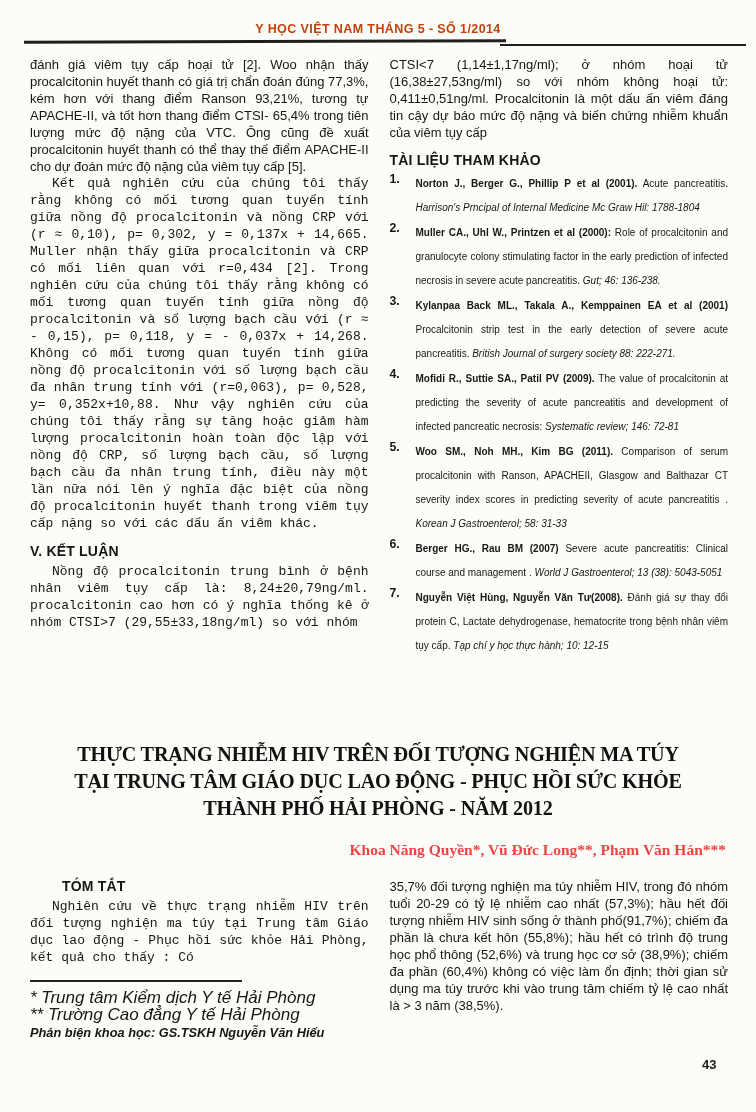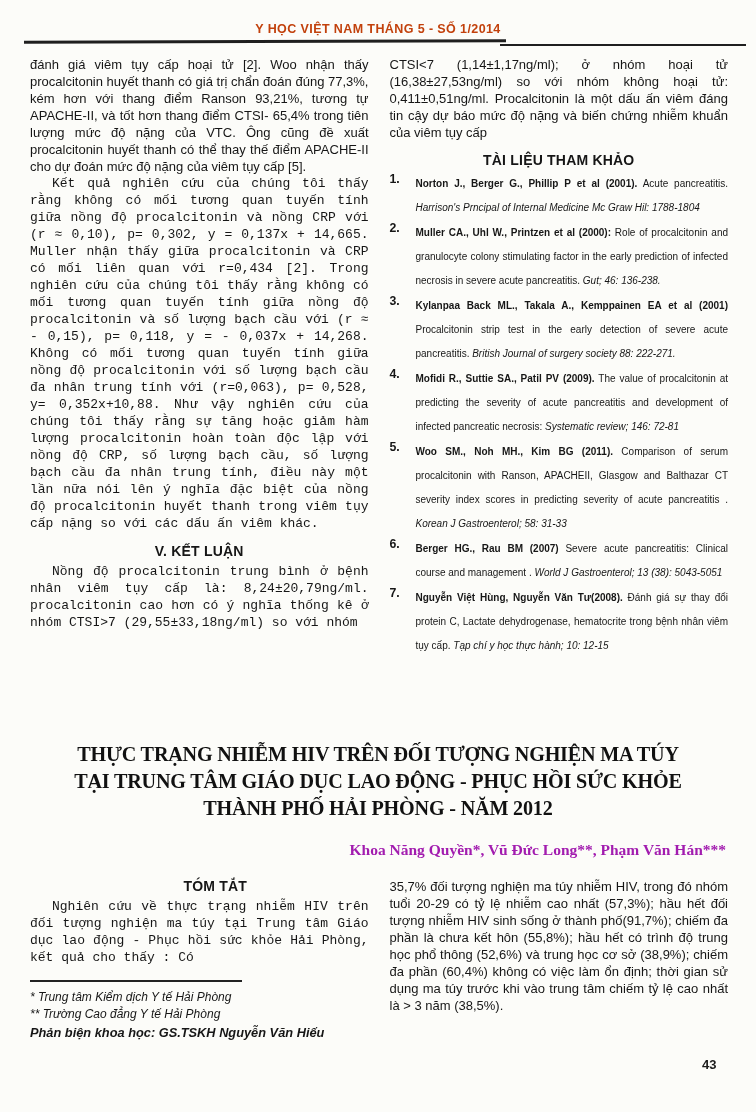--- a/index.html
+++ b/index.html
@@ -30,21 +30,21 @@
   }
   
   .cols { position:absolute; left:30px; width:698px; display:flex; gap:21px; }
   .col { width:339px; text-align:justify; }
   .section1 { top:56px; }
   .section2 { top:878px; }
   .body-par { margin:0; font-size:13px; line-height:17px; }
   .indent { text-indent:22px;font-family:Liberation Mono, monospace; }
   .heading {
     font-size:14px; font-weight:bold; letter-spacing:0.2px;
-    margin:11px 0 4px 0; text-align:center;
+    margin:11px 0 4px 0; text-align:left;
   }
   .heading.first { margin-top:0;margin-left:32px; }
   
   .refs { margin-top:2px; }
   .ref { display:flex; margin:0 0 1px 0; }
   .ref-num { flex:none; width:26px; font-size:12.3px; line-height:15.6px; font-weight:bold; }
   .ref-body { flex:1; font-size:10px; line-height:24px; text-align:justify; }
   .b { font-weight:bold; }
   .i { font-style:italic; }
   
@@ -55,26 +55,26 @@
     font-weight:bold; font-size:21px; line-height:27px;
     letter-spacing:-0.2px;
     transform:scaleX(0.96);
     color:#111;
   }
   .authors-line {
     position:absolute; top:841px; left:30px; right:30px;
     text-align:right;
     font-family:"Liberation Serif", serif;
     font-weight:bold; font-size:15.5px;
-    color:#a21caf;
+    color:#ef4444;
   }
   
   .footnote-block { margin-top:14px; text-align:left; }
   .footnote-rule { width:212px; border-top:2px solid #222; margin:0 0 7px 0; }
-  .footnote { margin:0; font-size:12px; line-height:17px; font-style:italic; }
+  .footnote { margin:0; font-size:17px; line-height:17px; font-style:italic; }
   .review-note { margin:1px 0 12px 0; font-size:12.8px; line-height:18px; font-style:italic; font-weight:bold; }
   
   .page-number {
     position:absolute; top:1057px; left:702px;
     font-size:13px; color:#1b1b1b;font-weight:bold;
   }
 </style>
 </head>
 <body>
 

